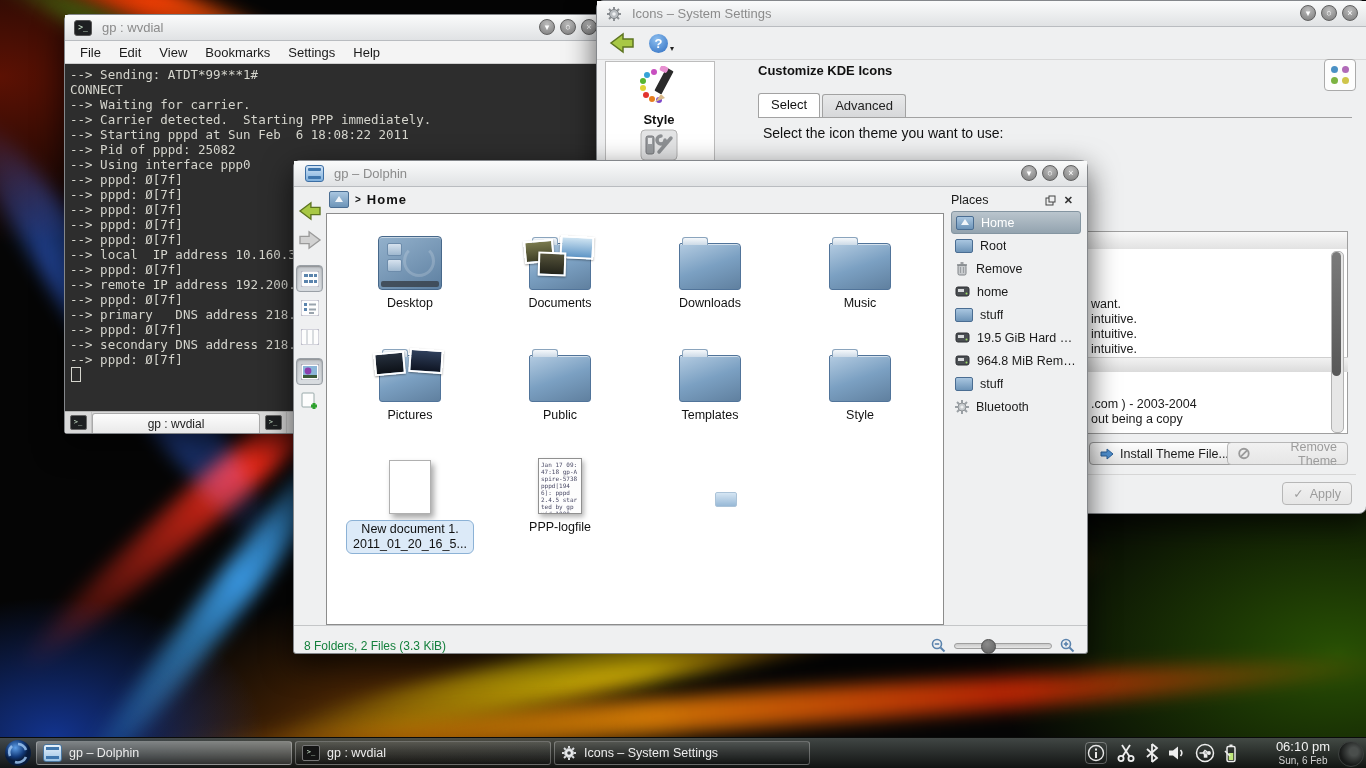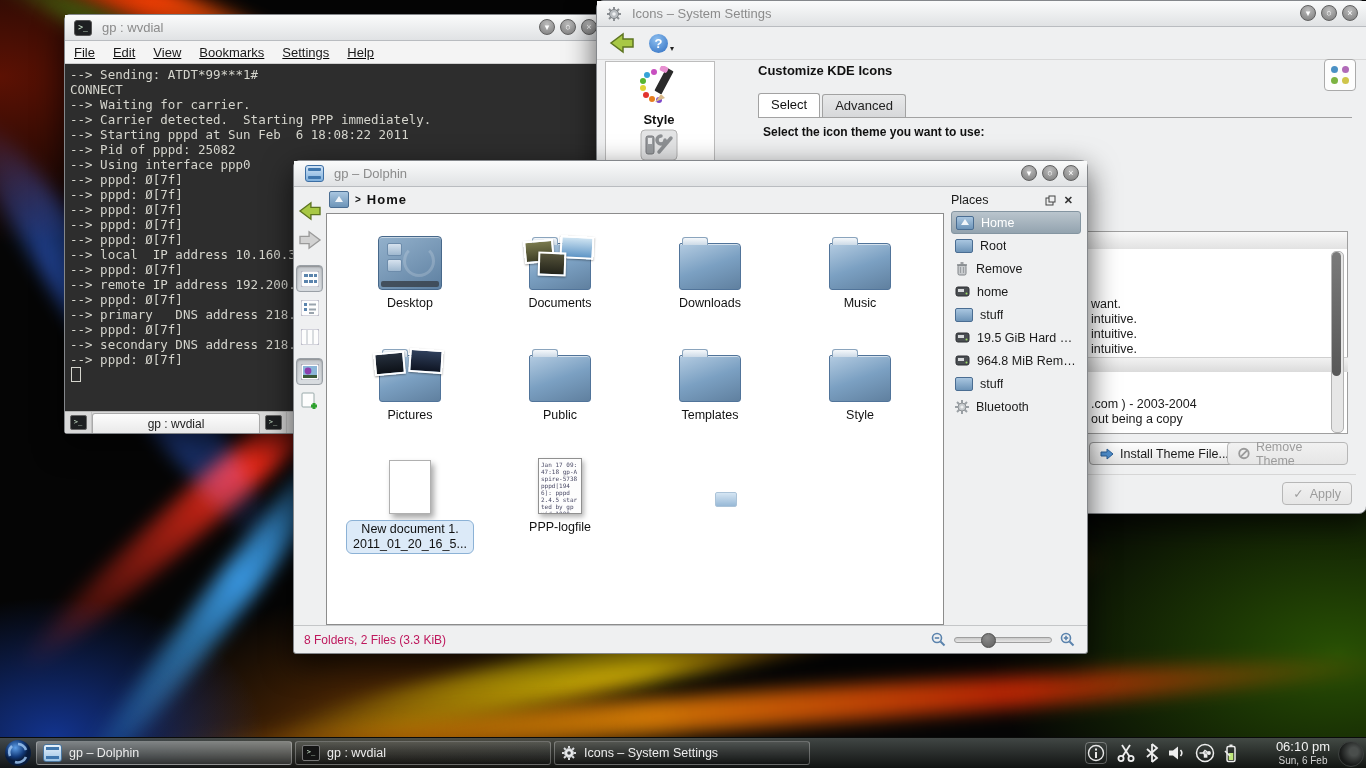--- a/index.html
+++ b/index.html
@@ -28,21 +28,21 @@
   
   .window{position:absolute;background:#eff0f1;border:1px solid #84878b;box-shadow:0 10px 30px rgba(0,0,0,.65);}
   .titlebar{position:relative;height:25px;background:linear-gradient(#fafbfb,#e0e2e4);border-bottom:1px solid #b9bcc0;display:flex;align-items:center;}
   .title-text{font-size:13px;color:#8b8b8b;}
   .winbtns{position:absolute;right:8px;top:4px;display:flex;gap:5px;}
   .oxy-btn{width:16px;height:16px;border-radius:50%;border:1px solid #606060;background:radial-gradient(circle at 50% 30%,#bdbdbd,#7b7b7b);color:#fff;font-size:9px;line-height:15px;text-align:center;box-sizing:border-box;}
 
   
   .terminal-win{left:64px;top:14px;width:540px;height:418px;border-radius:6px 6px 3px 3px;display:flex;flex-direction:column;}
   .term-title-icon{width:16px;height:14px;margin:0 10px 0 9px;background:#1d1f21;border:1px solid #555;border-radius:3px;color:#cfe8cf;font-size:8px;line-height:13px;text-align:center;font-family:"DejaVu Sans Mono",monospace;}
-  .menubar{height:22px;background:#f4f4f4;border-bottom:1px solid #cfcfcf;display:flex;align-items:center;text-decoration:underline;}
+  .menubar{height:22px;background:#f4f4f4;border-bottom:1px solid #cfcfcf;display:flex;align-items:center;padding-left:6px;}
   .menubar span{font-size:13px;color:#1a1a1a;padding:0 9px;}
   .term-screen{flex:1;background:#2d2d2d;padding:3px 5px;overflow:hidden;}
   .tline{font-family:"DejaVu Sans Mono",monospace;font-size:12.5px;line-height:15px;color:#d5d5cd;white-space:pre;}
   .cursor-block{display:inline-block;width:8px;height:13px;border:1px solid #d5d5cd;margin-left:1px;}
   .term-tabbar{height:21px;background:#d9d9d9;border-top:1px solid #b5b5b5;display:flex;align-items:stretch;}
   .tab-mini-btn{width:26px;display:flex;align-items:center;justify-content:center;border-right:1px solid #c2c2c2;}
   .mini-term{width:15px;height:13px;background:#1d1f21;border:1px solid #666;border-radius:2px;color:#cfe8cf;font-size:7px;line-height:12px;text-align:center;font-family:"DejaVu Sans Mono",monospace;}
   .term-tab{width:166px;background:linear-gradient(#fdfdfd,#e9e9e9);border:1px solid #aaa;border-bottom:none;margin-top:1px;border-radius:3px 3px 0 0;display:flex;align-items:center;justify-content:center;font-size:12px;color:#222;}
 
   
@@ -58,30 +58,30 @@
   .ss-side-item .lbl{font-weight:bold;font-size:13px;color:#111;margin-top:2px;}
   .ss-side-icon2{position:absolute;left:33px;top:66px;}
   .ss-header{position:absolute;left:161px;top:62px;font-weight:bold;font-size:13px;color:#111;}
   .module-icon{position:absolute;right:10px;top:58px;width:26px;height:26px;background:#fdfdfd;border:1px solid #aaa;border-radius:4px;display:grid;grid-template-columns:10px 10px;grid-template-rows:10px 10px;gap:1px;padding:2px;box-sizing:content-box;justify-content:center;align-content:center;}
   .module-icon i{width:7px;height:7px;border-radius:50%;display:block;margin:1px;}
   .tabs-row{position:absolute;left:161px;top:93px;display:flex;align-items:flex-end;height:23px;}
   .tab{font-size:13px;color:#111;padding:3px 12px 4px;border:1px solid #a2a2a2;border-bottom:none;border-radius:3px 3px 0 0;}
   .tab.active{background:#fff;height:16px;}
   .tab.inactive{background:linear-gradient(#e8e9ea,#d7d8da);margin-left:2px;color:#222;}
   .tabline{position:absolute;left:161px;right:14px;top:116px;border-top:1px solid #a2a2a2;}
-  .select-label{position:absolute;left:166px;top:124px;font-size:12px;color:#111;font-weight:bold;}
+  .select-label{position:absolute;left:166px;top:124px;font-size:14px;color:#111;}
   .ss-listheader{position:absolute;left:161px;right:18px;top:230px;height:17px;background:linear-gradient(#f8f8f8,#e2e2e2);border:1px solid #9f9f9f;}
   .ss-list{position:absolute;left:161px;right:18px;top:248px;height:124px;background:#fff;border-left:1px solid #9f9f9f;border-right:1px solid #9f9f9f;}
   .ss-frag{position:absolute;left:494px;font-size:12.5px;color:#1a1a1a;}
   .ss-selrow{position:absolute;left:161px;right:18px;top:356px;height:15px;background:linear-gradient(#f2f2f2,#d9d9d9);border-top:1px solid #cfcfcf;}
   .ss-desc{position:absolute;left:161px;right:18px;top:371px;height:61px;background:#fff;border:1px solid #9f9f9f;border-top:none;}
   .ss-scroll{position:absolute;right:22px;top:250px;width:11px;height:180px;background:#e6e6e6;border:1px solid #b2b2b2;border-radius:5px;}
   .ss-thumb{position:absolute;left:0;top:0;width:9px;height:124px;background:linear-gradient(#7a7a7a,#575757);border-radius:5px;}
   .kbtn{position:absolute;height:23px;display:flex;align-items:center;gap:6px;padding:0 10px;border:1px solid #9b9b9b;border-radius:4px;background:linear-gradient(#fefefe,#e3e3e3);font-size:12.5px;color:#1a1a1a;box-sizing:border-box;}
-  .kbtn.disabled{color:#9c9c9c;background:linear-gradient(#f1f1f1,#e6e6e6);border-color:#b7b7b7;}
+  .kbtn.disabled{color:#9c9c9c;background:linear-gradient(#f1f1f1,#e6e6e6);border-color:#b7b7b7;text-align:right;}
   .install-btn{left:492px;top:441px;}
   .remove-btn{left:630px;top:441px;right:18px;}
   .apply-btn{top:481px;right:14px;}
   .ss-sep{position:absolute;left:430px;right:10px;top:473px;border-top:1px solid #d6d6d6;}
 
   
   .dolphin-win{left:293px;top:160px;width:793px;height:492px;border-radius:7px 7px 3px 3px;}
   .dolph-icon{width:17px;height:15px;margin:0 10px 0 11px;background:linear-gradient(#cfe2f4,#7fb0dd);border:1px solid #3c6ea4;border-radius:3px;position:relative;}
   .dolph-icon::before,.dolph-icon::after{content:'';position:absolute;left:2px;right:2px;height:3px;background:#3f76ad;border-radius:1px;}
   .dolph-icon::before{top:2px;} .dolph-icon::after{bottom:2px;}
@@ -122,21 +122,21 @@
   .places-header{display:flex;align-items:center;height:22px;font-size:12.5px;color:#1a1a1a;}
   .places-header .sp{flex:1;}
   .ph-ic{font-size:11px;color:#333;margin-right:8px;}
   .place{display:flex;align-items:center;height:23px;gap:7px;padding-left:4px;font-size:12.5px;color:#1a1a1a;border-radius:3px;}
   .place.selected{background:linear-gradient(#bac5cd,#93a3af);color:#fff;border:1px solid #8495a1;box-sizing:border-box;}
   .mini-folder{width:16px;height:12px;background:linear-gradient(#a9c6e0,#6d94b8);border:1px solid #4a6d92;border-radius:2px;position:relative;flex:0 0 auto;}
   .mini-folder.home::after{content:'';position:absolute;left:4px;top:2px;border-left:4px solid transparent;border-right:4px solid transparent;border-bottom:6px solid #f2f6fa;}
   .p-svg{flex:0 0 auto;display:block;}
   .place .plabel{white-space:nowrap;overflow:hidden;text-overflow:ellipsis;}
 
-  .statusbar{position:absolute;left:0;right:0;bottom:0;height:27px;border-top:1px solid #c4c6c8;display:flex;align-items:center;font-size:12px;color:#be185d;}
+  .statusbar{position:absolute;left:0;right:0;bottom:0;height:27px;border-top:1px solid #c4c6c8;display:flex;align-items:flex-end;font-size:12px;color:#15803d;}
   .statusbar .stext{margin-left:10px;flex:none;}
   .zoomctl{position:absolute;right:12px;display:flex;align-items:center;gap:8px;}
   .slider-track{width:96px;height:4px;background:linear-gradient(#c9c9c9,#e6e6e6);border:1px solid #9e9e9e;border-radius:3px;position:relative;}
   .slider-handle{position:absolute;left:26px;top:-5px;width:13px;height:13px;border-radius:50%;background:radial-gradient(circle at 40% 30%,#8b8b8b,#5f5f5f);border:1px solid #4c4c4c;}
 
   
   .taskbar{position:absolute;left:0;right:0;bottom:0;height:30px;background:linear-gradient(rgba(70,76,74,.92),rgba(18,20,19,.95));border-top:1px solid #0a0b0a;display:flex;align-items:center;z-index:50;}
   .kmenu{width:28px;height:28px;margin:0 4px;}
   .task{width:256px;height:24px;margin-right:3px;border:1px solid rgba(255,255,255,.28);border-radius:3px;display:flex;align-items:center;gap:7px;padding-left:6px;box-sizing:border-box;background:linear-gradient(rgba(255,255,255,.10),rgba(0,0,0,.18));}
   .task.active{background:linear-gradient(rgba(255,255,255,.34),rgba(255,255,255,.10));}

